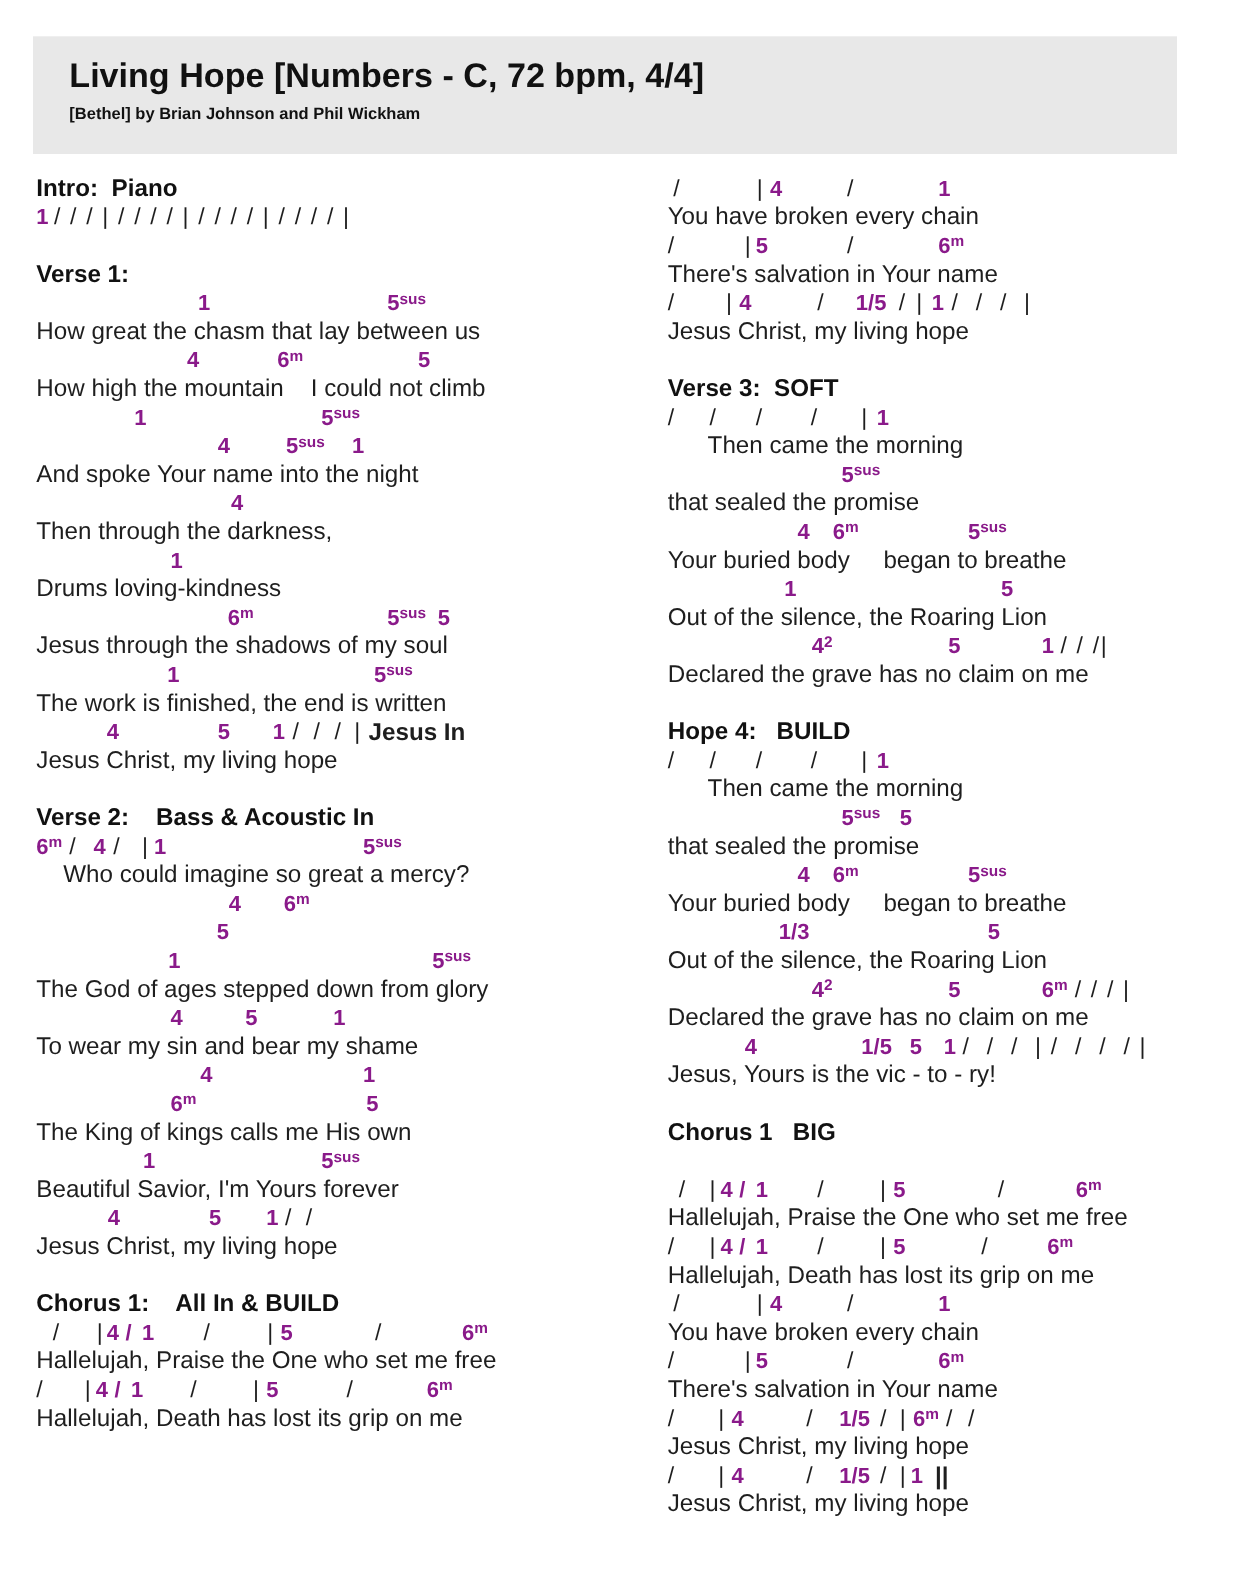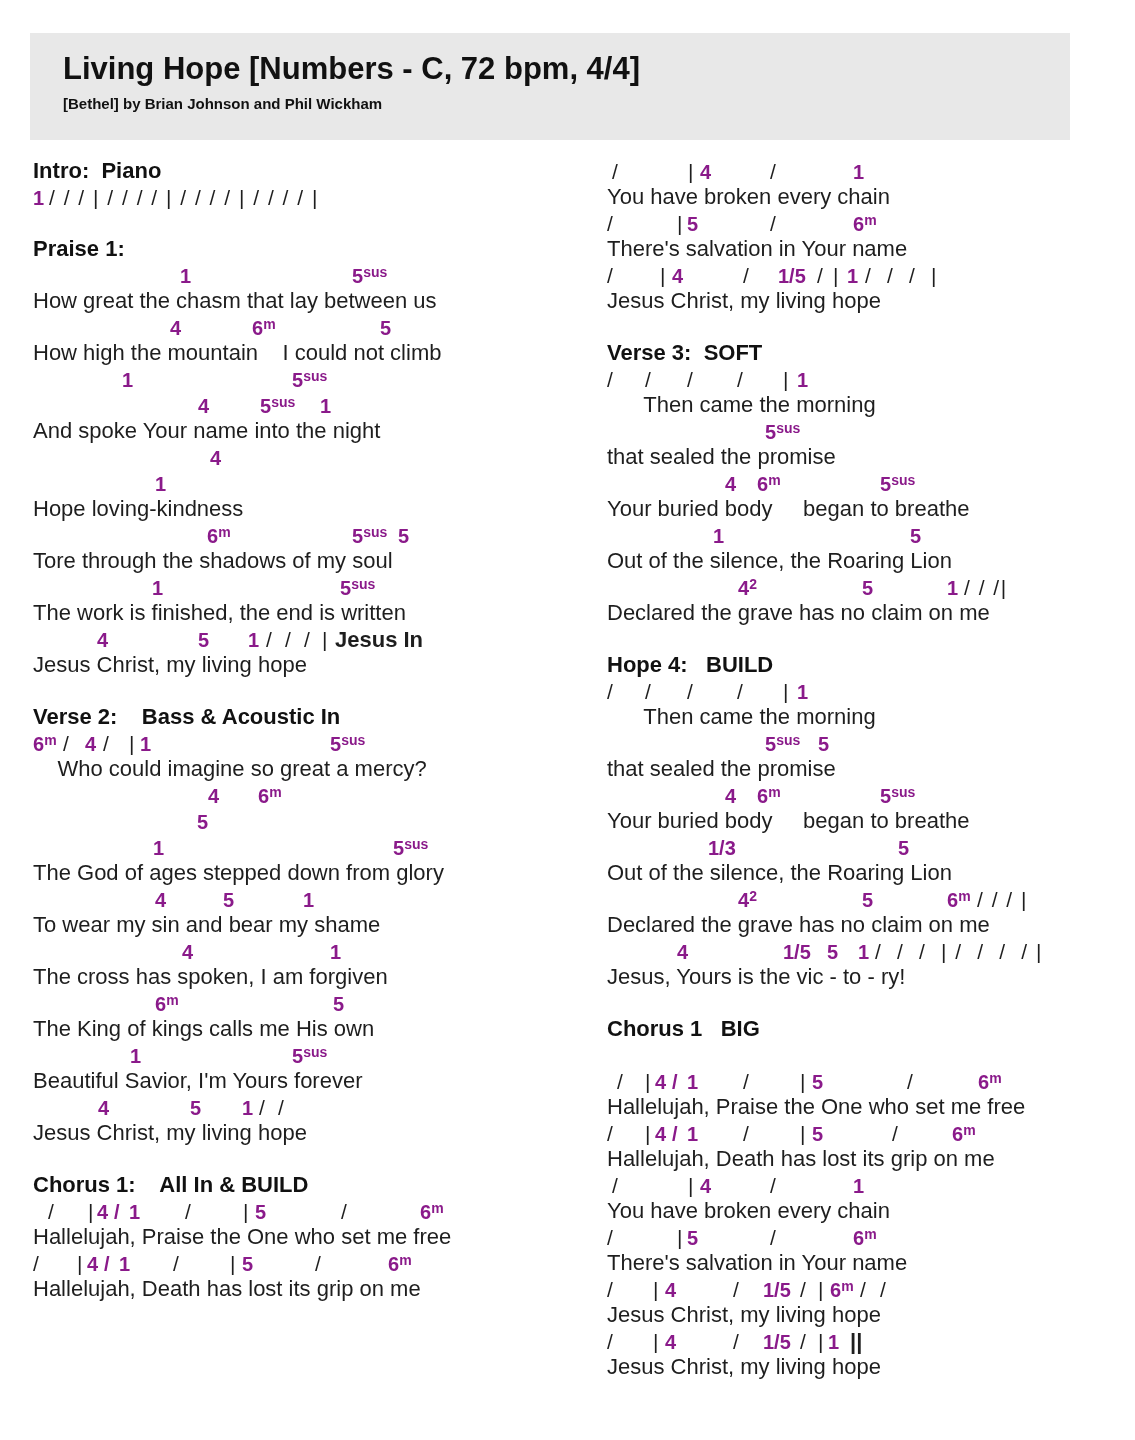--- a/index.html
+++ b/index.html
@@ -104,21 +104,21 @@
   <div class="columns" id="columns">
       <div class="col col-left">
         <section class="song-section">
           <div class="sec-header">Intro:  Piano</div>
           <div class="chord-line">
             <span class="tk tk-c" style="left: 0px;">1</span>
             <span class="tk tk-p" style="left: 16px;">/ / / | / / / / | / / / / | / / / / |</span>
           </div>
         </section>
         <section class="song-section">
-          <div class="sec-header">Praise 1:</div>
+          <div class="sec-header">Verse 1:</div>
           <div class="chord-line">
             <span class="tk tk-c" style="left: 147px;">1</span>
             <span class="tk tk-c" style="left: 319px;">5<span class="sup">sus</span></span>
           </div>
           <div class="lyric-line">How great the chasm that lay between us</div>
           <div class="chord-line">
             <span class="tk tk-c" style="left: 137px;">4</span>
             <span class="tk tk-c" style="left: 219px;">6<span class="sup">m</span></span>
             <span class="tk tk-c" style="left: 347px;">5</span>
           </div>
@@ -129,30 +129,31 @@
           </div>
           <div class="chord-line">
             <span class="tk tk-c" style="left: 165px;">4</span>
             <span class="tk tk-c" style="left: 227px;">5<span class="sup">sus</span></span>
             <span class="tk tk-c" style="left: 287px;">1</span>
           </div>
           <div class="lyric-line">And spoke Your name into the night</div>
           <div class="chord-line">
             <span class="tk tk-c" style="left: 177px;">4</span>
           </div>
+          <div class="lyric-line">Then through the darkness,</div>
           <div class="chord-line">
             <span class="tk tk-c" style="left: 122px;">1</span>
           </div>
-          <div class="lyric-line">Hope loving-kindness</div>
+          <div class="lyric-line">Drums loving-kindness</div>
           <div class="chord-line">
             <span class="tk tk-c" style="left: 174px;">6<span class="sup">m</span></span>
             <span class="tk tk-c" style="left: 319px;">5<span class="sup">sus</span></span>
             <span class="tk tk-c" style="left: 365px;">5</span>
           </div>
-          <div class="lyric-line">Tore through the shadows of my soul</div>
+          <div class="lyric-line">Jesus through the shadows of my soul</div>
           <div class="chord-line">
             <span class="tk tk-c" style="left: 119px;">1</span>
             <span class="tk tk-c" style="left: 307px;">5<span class="sup">sus</span></span>
           </div>
           <div class="lyric-line">The work is finished, the end is written</div>
           <div class="chord-line">
             <span class="tk tk-c" style="left: 64px;">4</span>
             <span class="tk tk-c" style="left: 165px;">5</span>
             <span class="tk tk-c" style="left: 215px;">1</span>
             <span class="tk tk-p" style="left: 233px;">/</span>
@@ -190,21 +191,20 @@
           <div class="chord-line">
             <span class="tk tk-c" style="left: 122px;">4</span>
             <span class="tk tk-c" style="left: 190px;">5</span>
             <span class="tk tk-c" style="left: 270px;">1</span>
           </div>
           <div class="lyric-line">To wear my sin and bear my shame</div>
           <div class="chord-line">
             <span class="tk tk-c" style="left: 149px;">4</span>
             <span class="tk tk-c" style="left: 297px;">1</span>
           </div>
-          <div class="lyric-line">The cross has spoken, I am forgiven</div>
           <div class="chord-line">
             <span class="tk tk-c" style="left: 122px;">6<span class="sup">m</span></span>
             <span class="tk tk-c" style="left: 300px;">5</span>
           </div>
           <div class="lyric-line">The King of kings calls me His own</div>
           <div class="chord-line">
             <span class="tk tk-c" style="left: 97px;">1</span>
             <span class="tk tk-c" style="left: 259px;">5<span class="sup">sus</span></span>
           </div>
           <div class="lyric-line">Beautiful Savior, I'm Yours forever</div>

